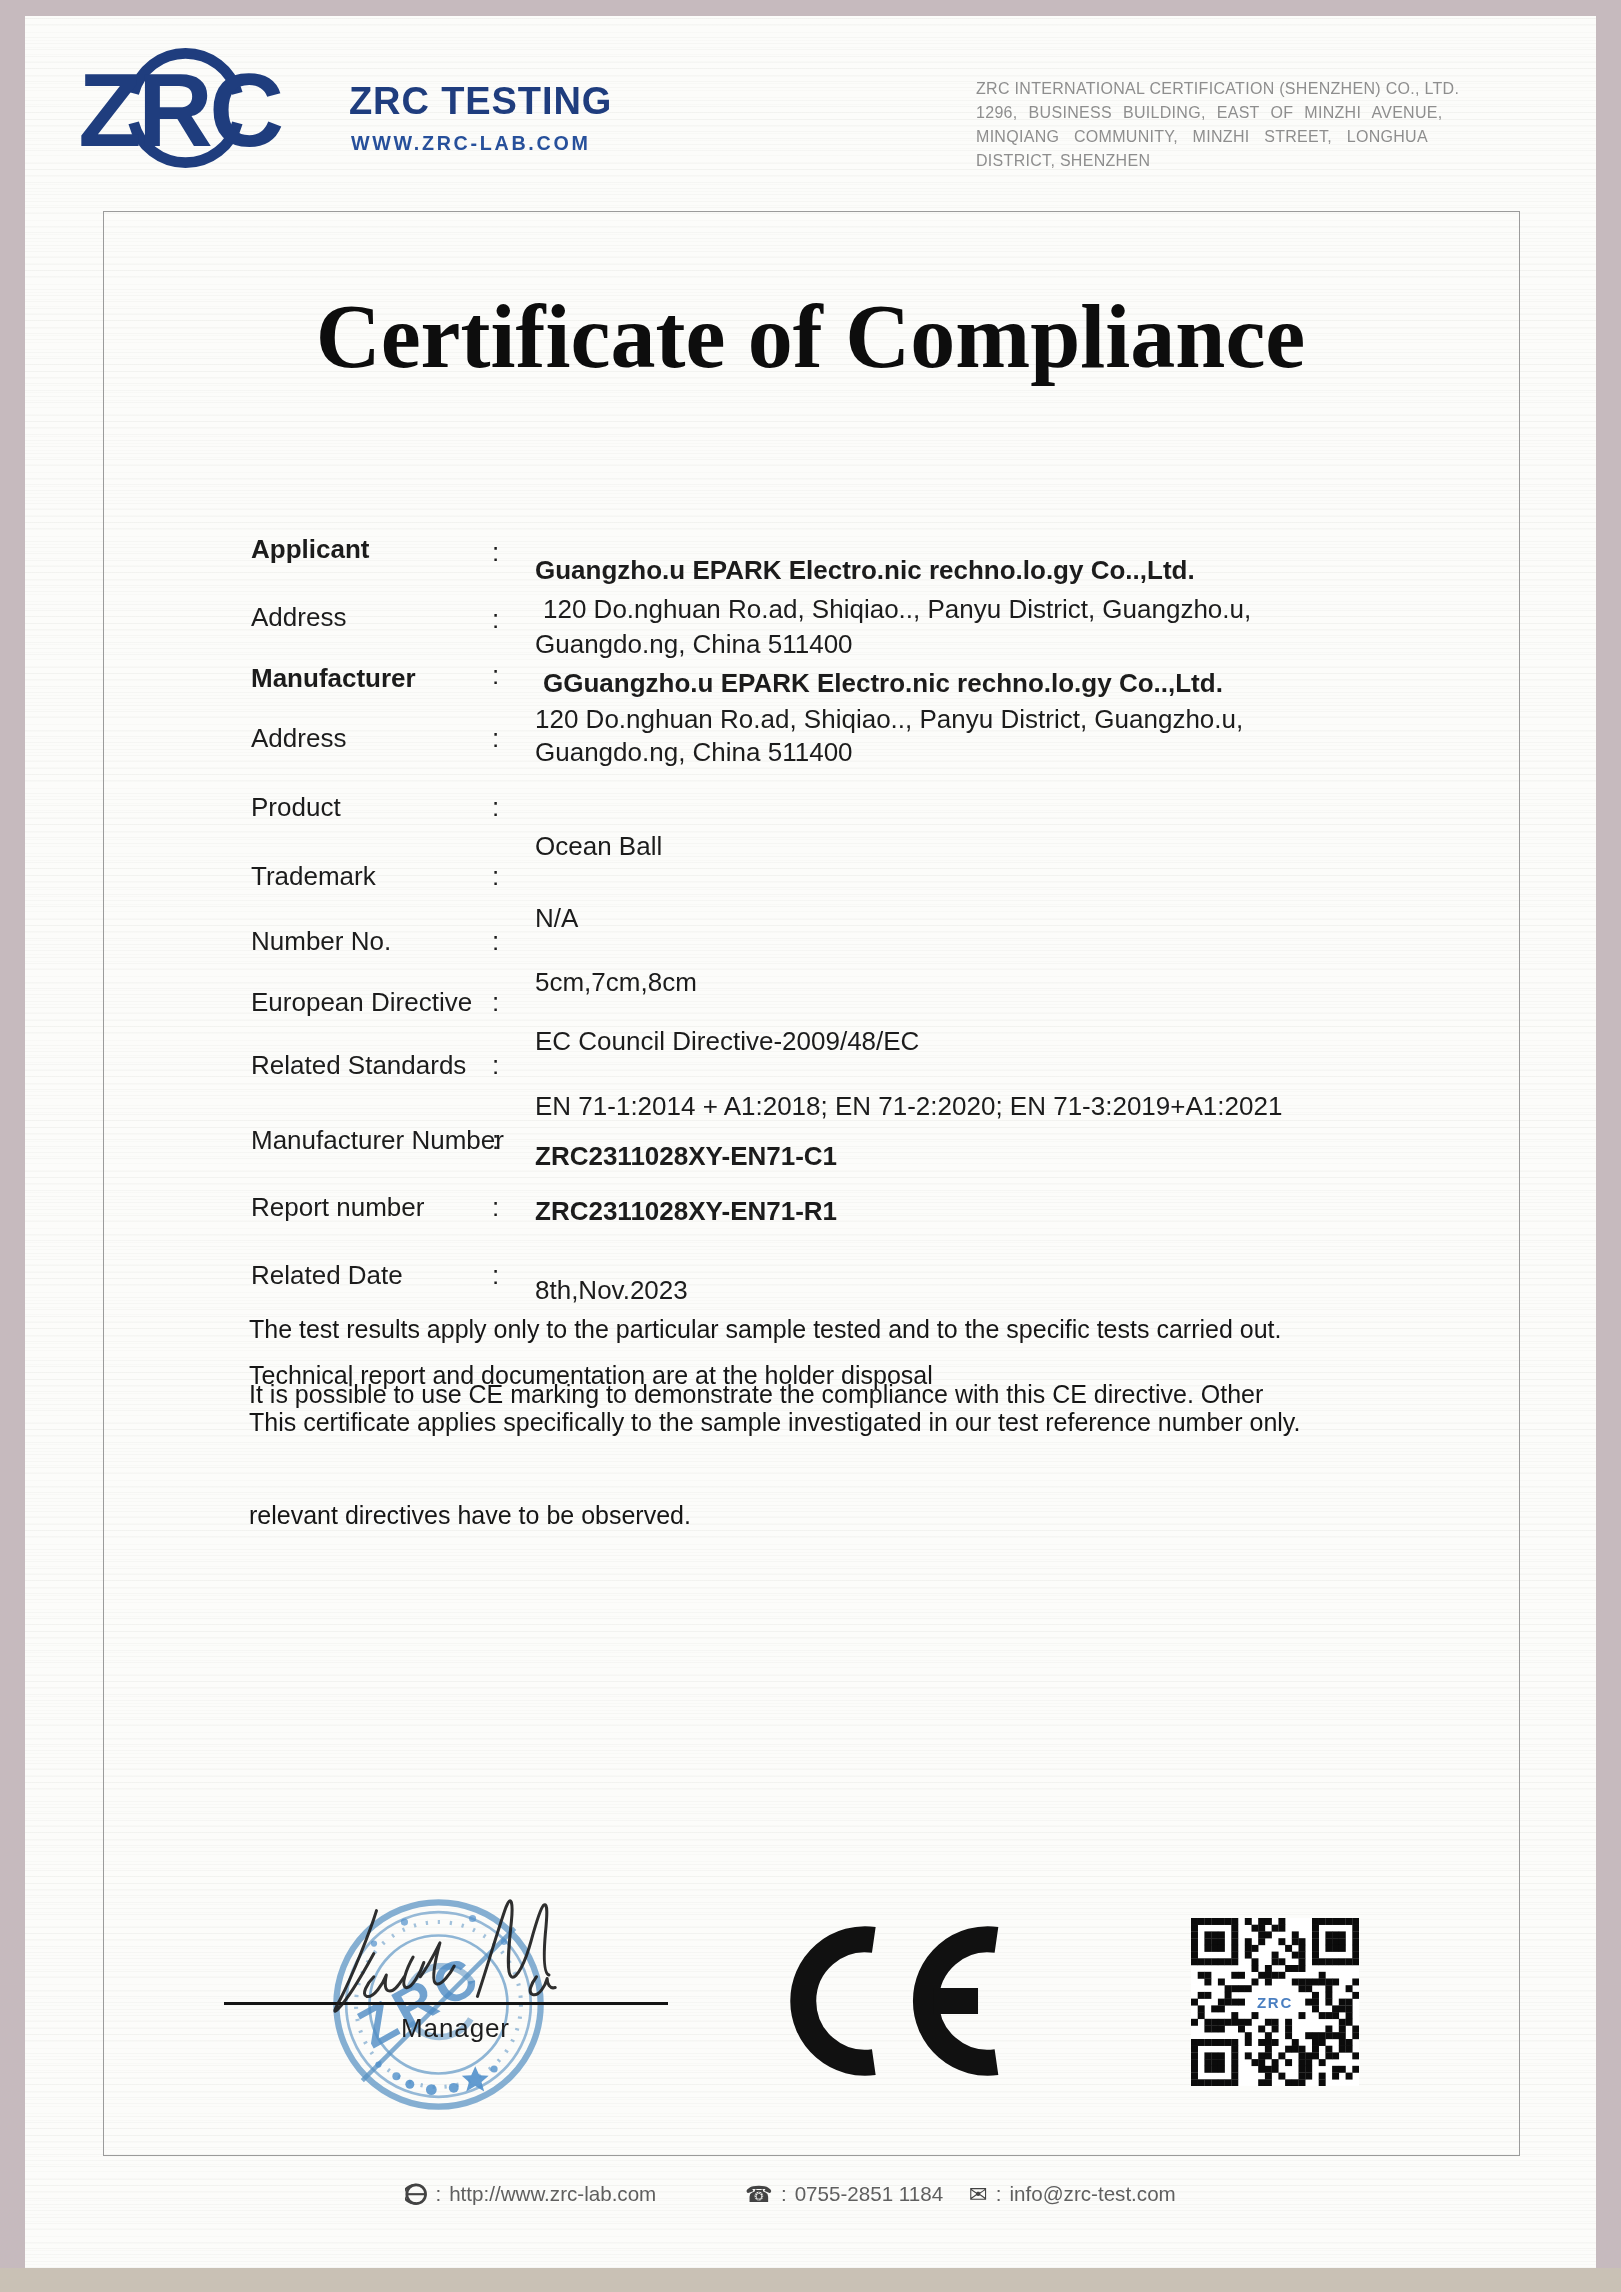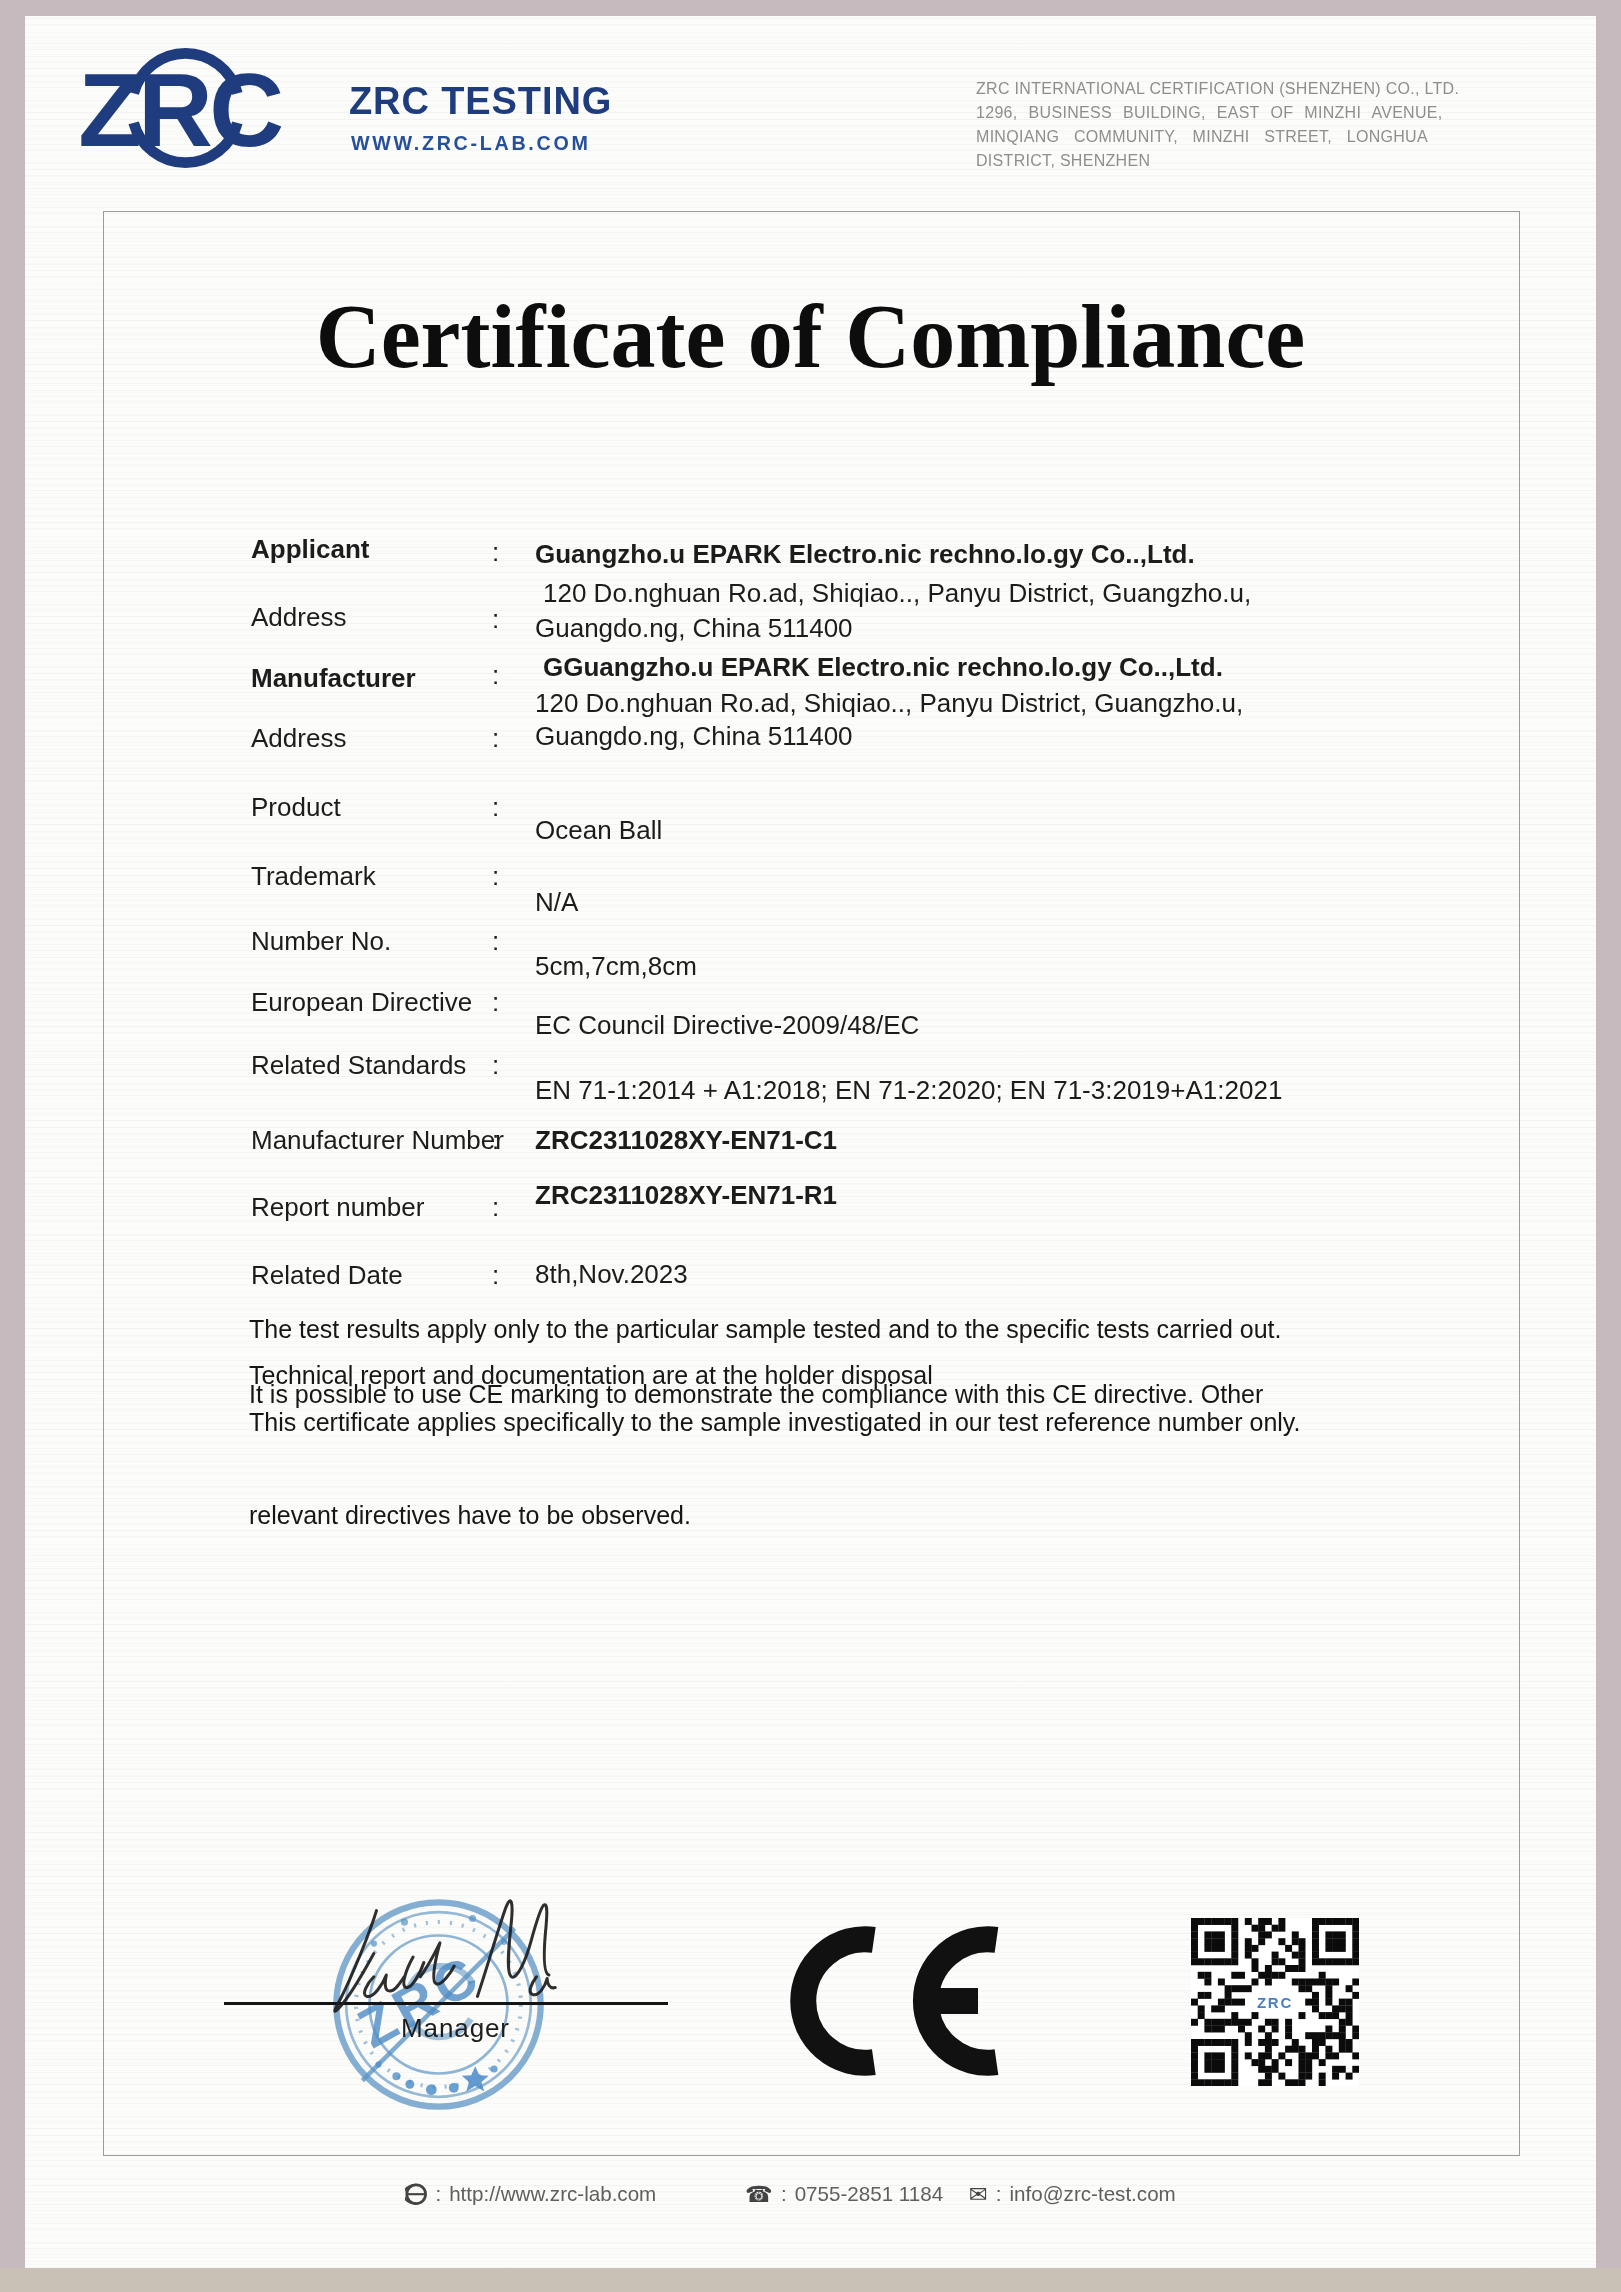--- a/index.html
+++ b/index.html
@@ -20,21 +20,21 @@
   .corp-address{position:absolute;left:951px;top:61px;width:537px;font-size:16px;line-height:24px;color:#8e8e8e;letter-spacing:0.3px;}
   .corp-address .l2{word-spacing:6.3px;}
   .corp-address .l3{word-spacing:9.9px;}
   
   .doc-title{position:absolute;left:78px;top:269px;width:1415px;text-align:center;
     font-family:"Liberation Serif",serif;font-weight:bold;font-size:90px;color:#0d0d0d;letter-spacing:0px;}
   
   .lbl{position:absolute;left:226px;font-size:26px;color:#1c1c1c;white-space:nowrap;}
   .lbl.bold{font-weight:bold;}
   .cln{position:absolute;left:467px;font-size:26px;color:#1c1c1c;}
-  .val{position:absolute;left:510px;font-size:26px;color:#1c1c1c;white-space:nowrap;}
+  .val{position:absolute;left:510px;font-size:26px;color:#1c1c1c;white-space:nowrap;margin-top:16px;}
   .val.strong{font-weight:600;}
   .note{position:absolute;left:224px;font-size:25px;color:#161616;white-space:nowrap;}
   
   .stamp-svg{position:absolute;left:297px;top:1872px;opacity:.9;}
   .sig-line{position:absolute;left:199px;top:1986px;width:444px;height:2.7px;background:#141414;}
   .sig-svg{position:absolute;left:302px;top:1875px;}
   .manager{position:absolute;left:376px;top:1997px;font-size:26px;color:#1d1d1d;letter-spacing:0.9px;}
   .ce-svg{position:absolute;left:763px;top:1908px;}
   .qr{position:absolute;left:1166px;top:1902px;width:168px;height:168px;background:#fff;}
   .qr svg{position:absolute;left:0;top:0;}

